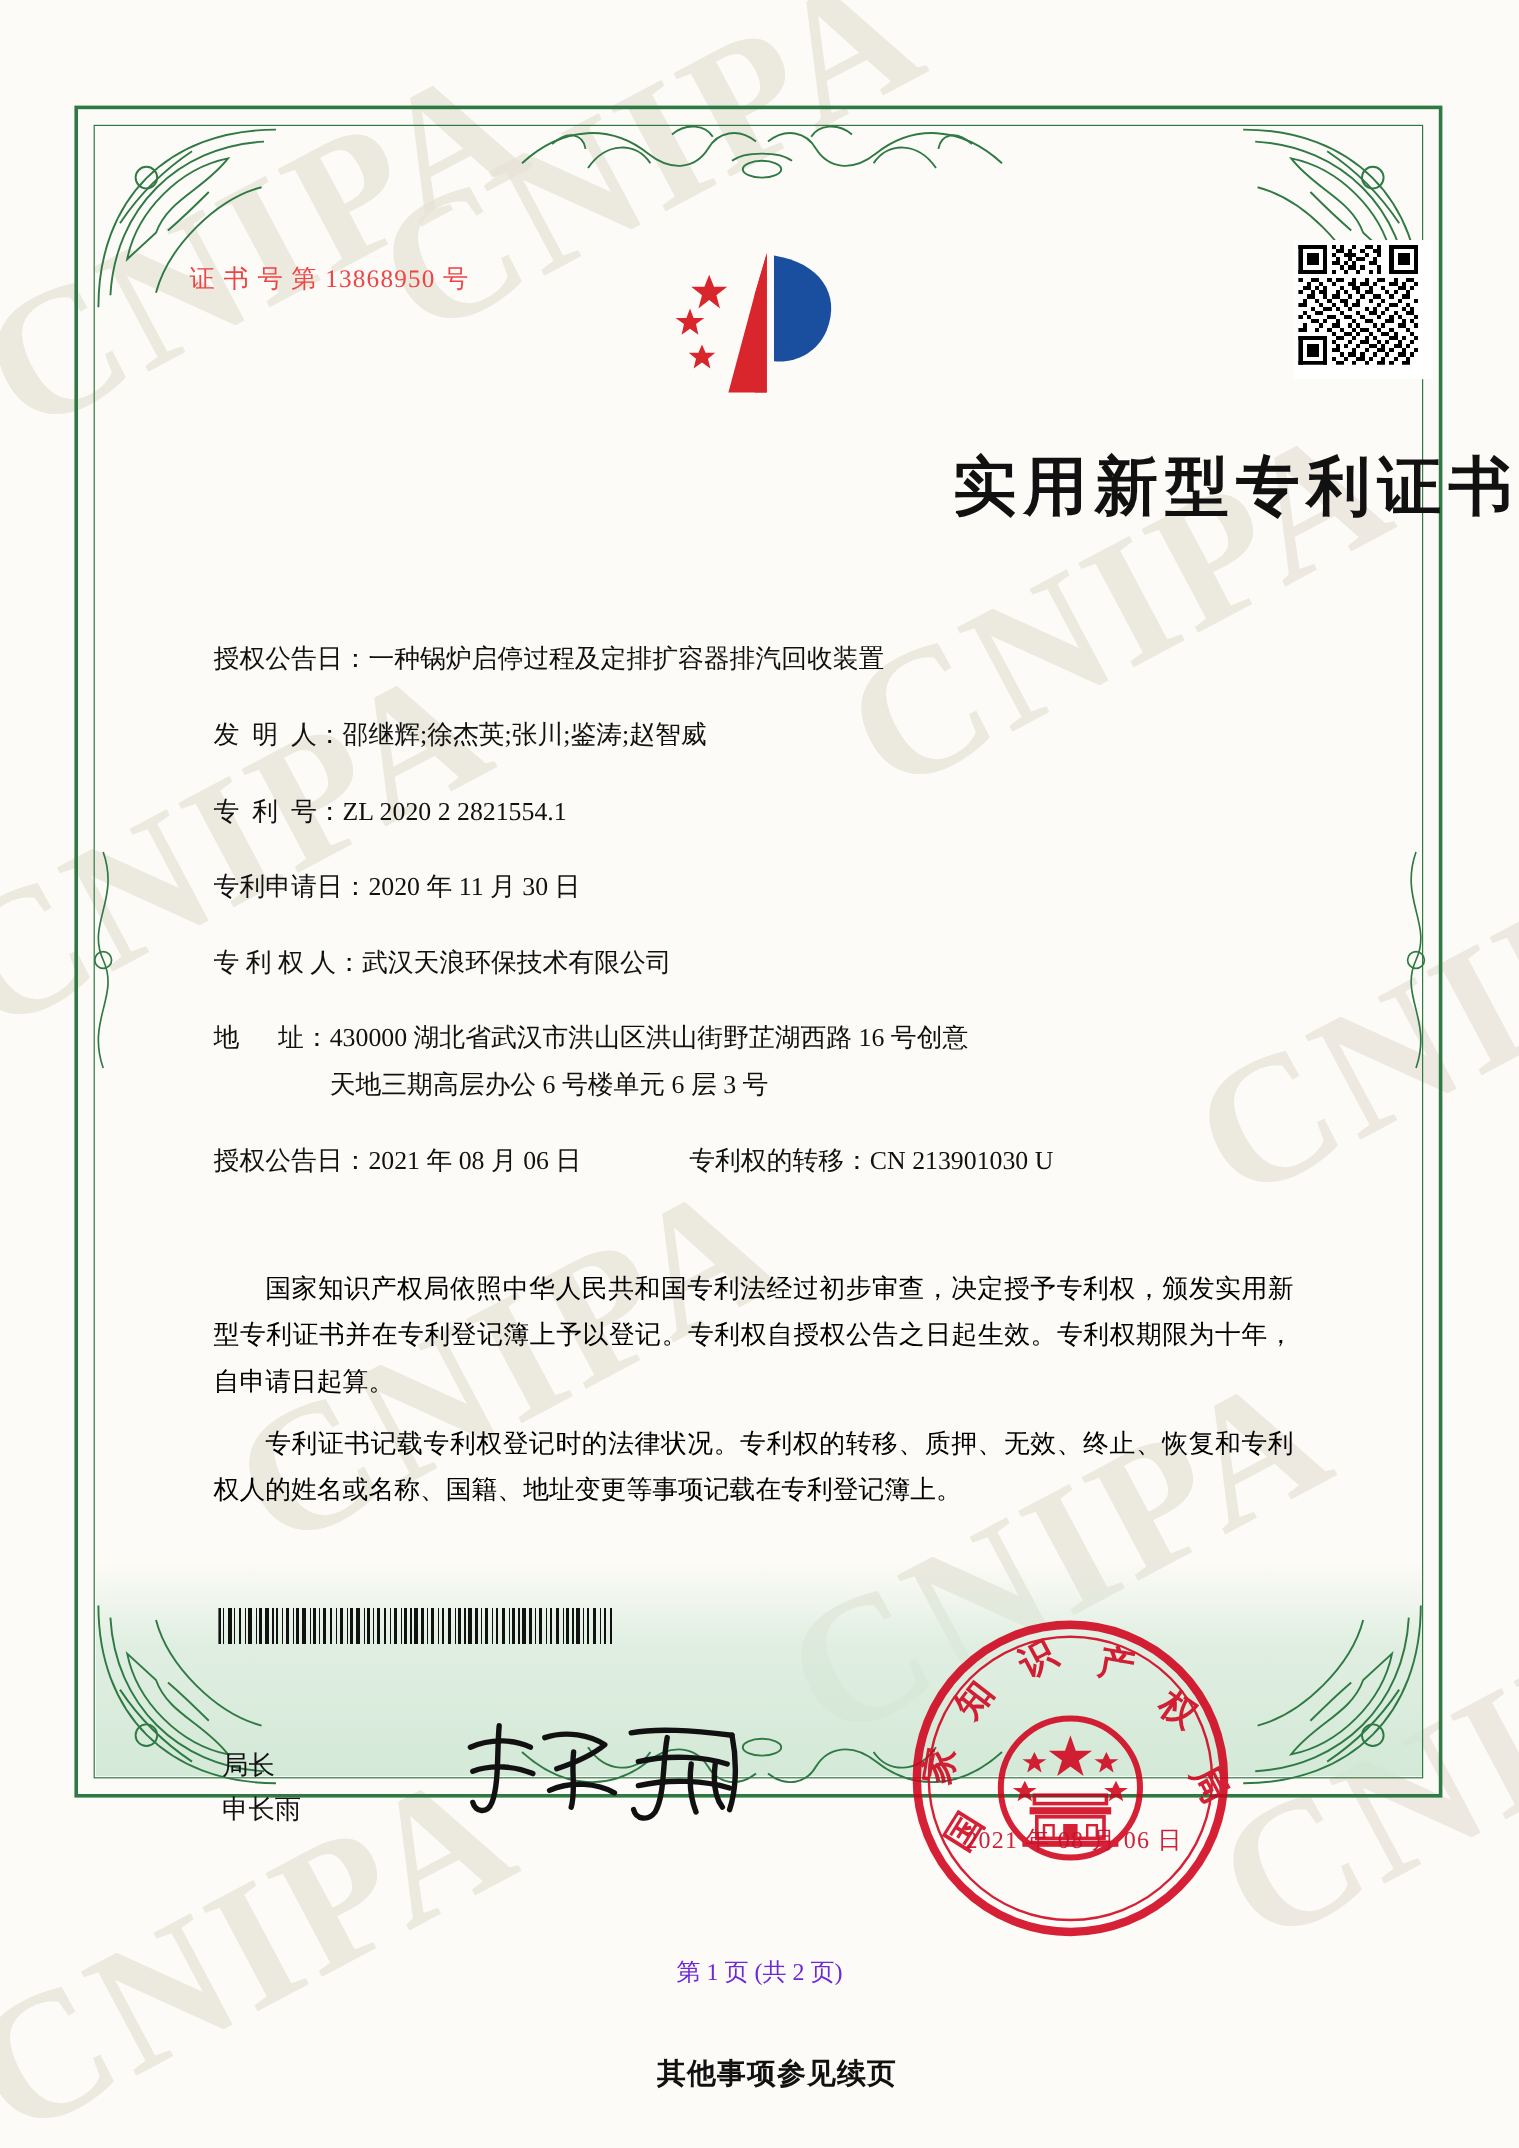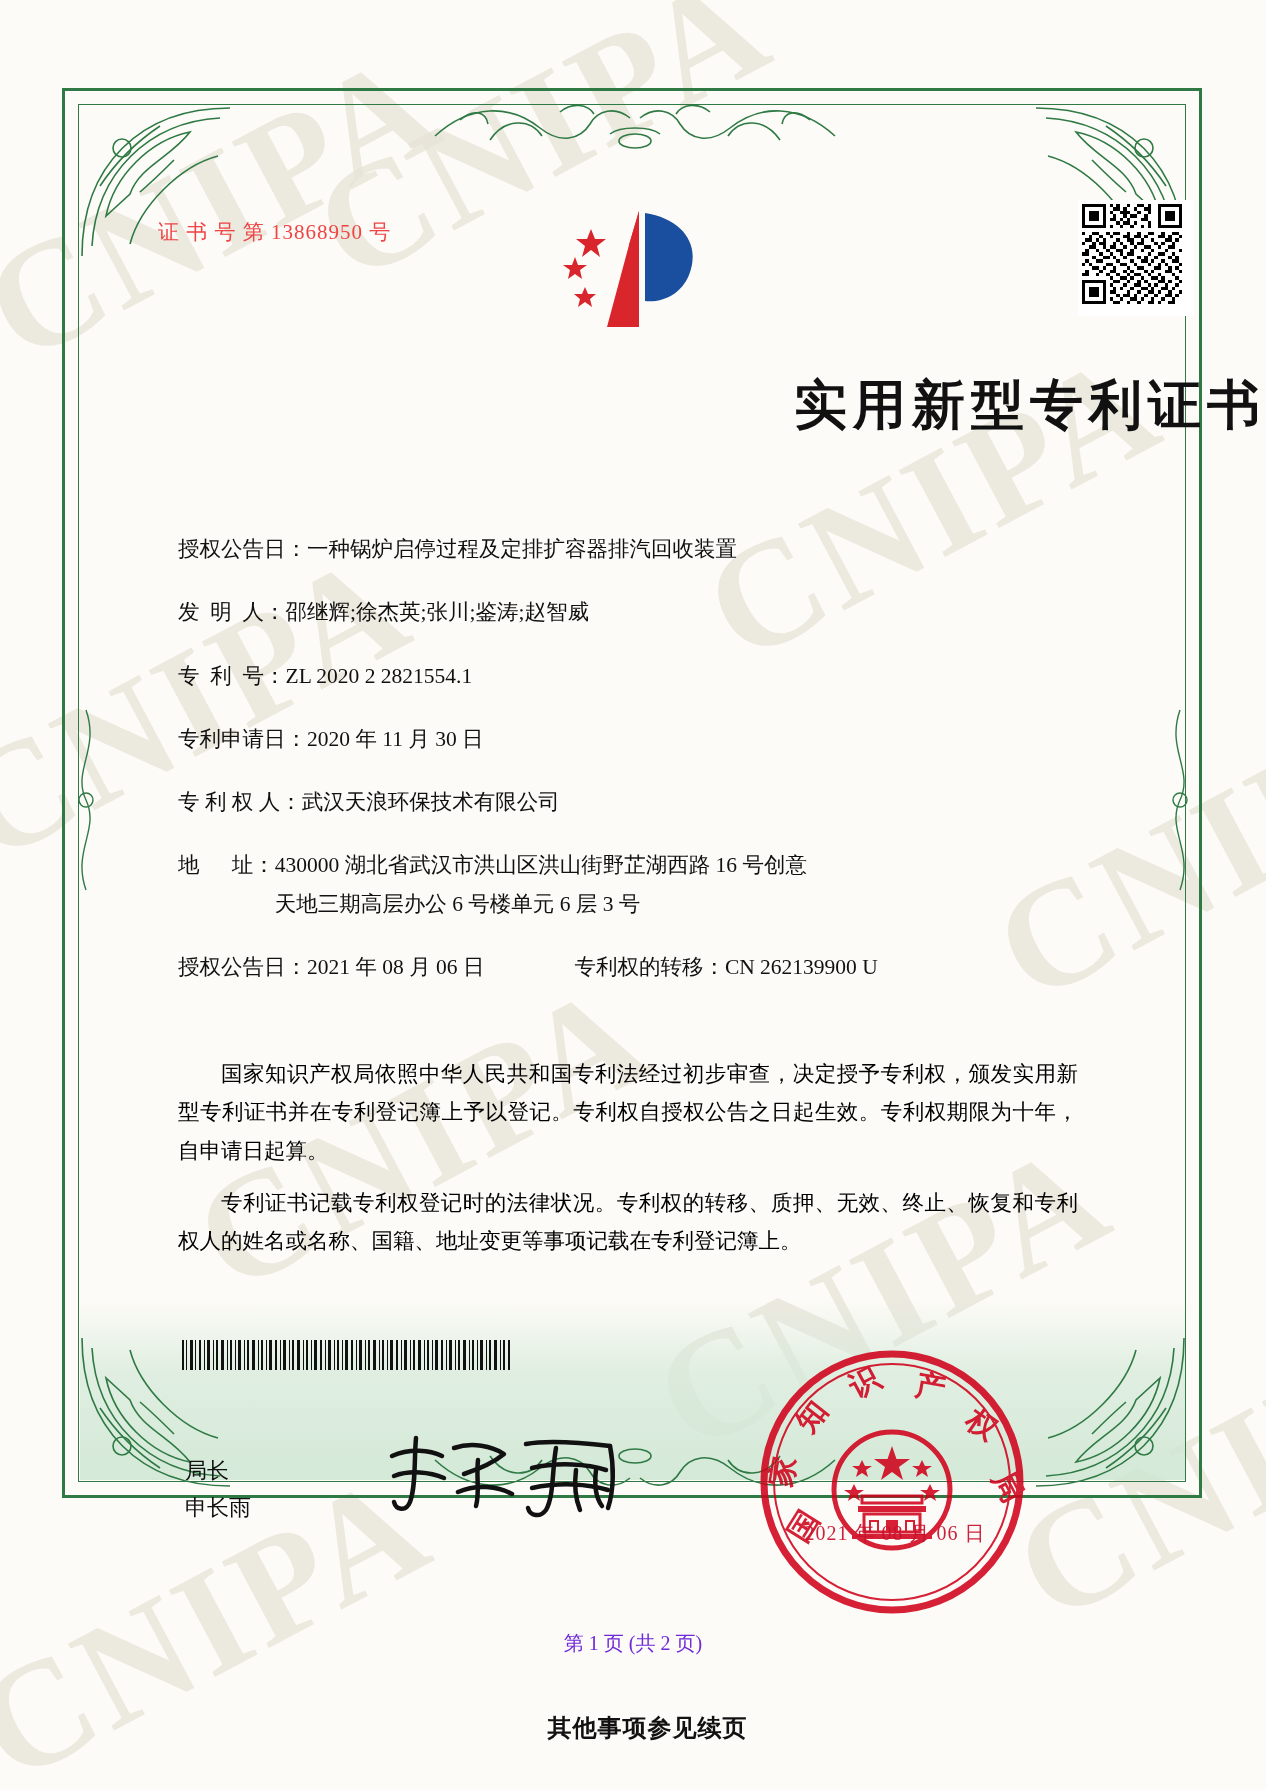--- a/index.html
+++ b/index.html
@@ -581,21 +581,21 @@
       <span class="lab">地      址：</span>
       <span class="val">
         <span>430000 湖北省武汉市洪山区洪山街野芷湖西路 16 号创意</span>
         <div class="val2">天地三期高层办公 6 号楼单元 6 层 3 号</div>
       </span>
     </div>
     <div class="row" id="row-pub">
       <span class="lab">授权公告日：</span>
       <span>2021 年 08 月 06 日</span>
       <span class="lab pubno-lab">专利权的转移：</span>
-      <span>CN 262139900 U</span>
+      <span>CN 213901030 U</span>
     </div>
   </div>
 
   <div id="paras">
     <p>国家知识产权局依照中华人民共和国专利法经过初步审查，决定授予专利权，颁发实用新型专利证书并在专利登记簿上予以登记。专利权自授权公告之日起生效。专利权期限为十年，自申请日起算。</p>
     <p>专利证书记载专利权登记时的法律状况。专利权的转移、质押、无效、终止、恢复和专利权人的姓名或名称、国籍、地址变更等事项记载在专利登记簿上。</p>
   </div>
 
   <svg id="barcode" viewBox="0 0 330 30" shape-rendering="crispEdges">
     <g fill="#111">

